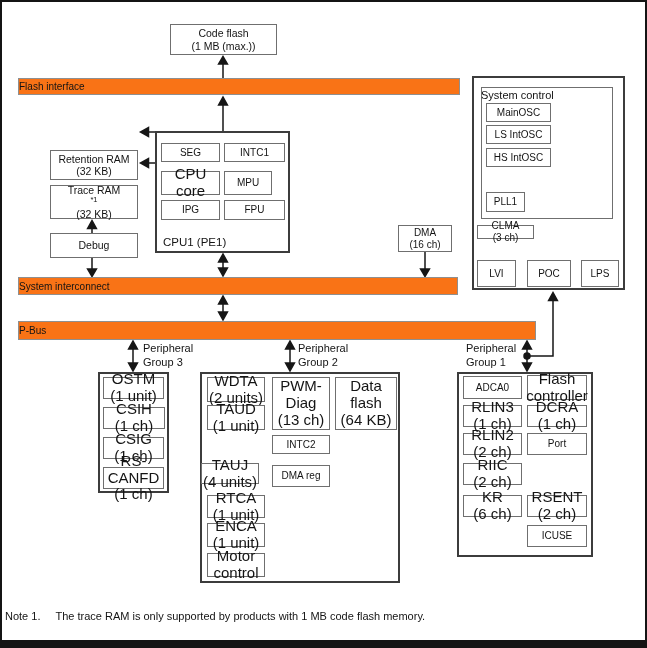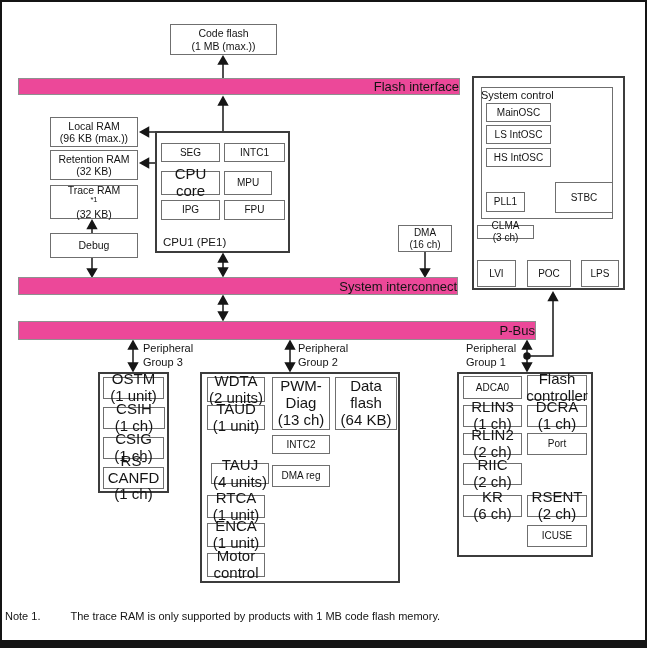--- a/index.html
+++ b/index.html
@@ -3,22 +3,22 @@
 <meta charset="utf-8">
 <style>
   * { box-sizing: border-box; margin: 0; padding: 0; }
   html,body { background:#ffffff; }
   .page {
     position: relative; width: 647px; height: 648px; background: #ffffff;
     font-family: "Liberation Sans", "DejaVu Sans", sans-serif; color: #141414;
     overflow: hidden;
   }
   .bar {
-    position: absolute; background: #ec4899; border: 1px solid #8f8f8f;
-    display: flex; align-items: center; justify-content: flex-end; font-size: 13px;
+    position: absolute; background: #f97316; border: 1px solid #8f8f8f;
+    display: flex; align-items: center; justify-content: flex-start; font-size: 10px;
   }
   .box {
     position: absolute; background: #ffffff; border: 1px solid #6f6f6f;
     display: flex; flex-direction: column; align-items: center; justify-content: center;
     text-align: center; font-size: 10px; line-height: 1.16;
   }
   .box span { display: block; }
   .lg { font-size: 10.5px; }
   .sm { font-size: 15px; line-height: 1.12; }
   .container { position: absolute; background: #ffffff; border: 2px solid #3c3c3c; }
@@ -93,24 +93,20 @@
   </div>
   <div class="bar" style="left:18px;top:321px;width:518px;height:19px">
     <span>P-Bus</span>
   </div>
 
   <div class="box lg" style="left:170px;top:24px;width:107px;height:31px">
     <span>Code flash</span>
     <span>(1 MB (max.))</span>
   </div>
 
-  <div class="box lg" style="left:50px;top:117px;width:88px;height:30px">
-    <span>Local RAM</span>
-    <span>(96 KB (max.))</span>
-  </div>
   <div class="box lg" style="left:50px;top:150px;width:88px;height:30px">
     <span>Retention RAM</span>
     <span>(32 KB)</span>
   </div>
   <div class="box lg" style="left:50px;top:185px;width:88px;height:34px">
     <span><span>Trace RAM</span><sup>*1</sup></span>
     <span>(32 KB)</span>
   </div>
   <div class="box lg" style="left:50px;top:233px;width:88px;height:25px">
     <span>Debug</span>
@@ -151,23 +147,20 @@
   </div>
   <div class="box" style="left:486px;top:125px;width:65px;height:19px">
     <span>LS IntOSC</span>
   </div>
   <div class="box" style="left:486px;top:148px;width:65px;height:19px">
     <span>HS IntOSC</span>
   </div>
   <div class="box" style="left:486px;top:192px;width:39px;height:20px">
     <span>PLL1</span>
   </div>
-  <div class="box" style="left:555px;top:182px;width:58px;height:31px">
-    <span>STBC</span>
-  </div>
   <div class="box" style="left:477px;top:225px;width:57px;height:14px">
     <span>CLMA</span>
     <span>(3 ch)</span>
   </div>
   <div class="box" style="left:477px;top:260px;width:39px;height:27px">
     <span>LVI</span>
   </div>
   <div class="box" style="left:527px;top:260px;width:44px;height:27px">
     <span>POC</span>
   </div>
@@ -208,21 +201,21 @@
 
   <div class="container" style="left:200px;top:372px;width:200px;height:211px"></div>
   <div class="box sm" style="left:207px;top:377px;width:58px;height:25px">
     <span>WDTA</span>
     <span>(2 units)</span>
   </div>
   <div class="box sm" style="left:207px;top:405px;width:58px;height:25px">
     <span>TAUD</span>
     <span>(1 unit)</span>
   </div>
-  <div class="box sm" style="left:211px;top:463px;width:58px;height:21px">
+  <div class="box sm" style="left:201px;top:463px;width:58px;height:21px">
     <span>TAUJ</span>
     <span>(4 units)</span>
   </div>
   <div class="box sm" style="left:207px;top:495px;width:58px;height:23px">
     <span>RTCA</span>
     <span>(1 unit)</span>
   </div>
   <div class="box sm" style="left:207px;top:523px;width:58px;height:24px">
     <span>ENCA</span>
     <span>(1 unit)</span>
@@ -279,18 +272,18 @@
   </div>
   <div class="box sm" style="left:527px;top:495px;width:60px;height:22px">
     <span>RSENT</span>
     <span>(2 ch)</span>
   </div>
   <div class="box" style="left:527px;top:525px;width:60px;height:22px">
     <span>ICUSE</span>
   </div>
 
   <div class="note">
-    <span>Note 1.</span><span style="margin-left:30px">The trace RAM is only supported by products with 1 MB code flash memory.</span>
+    <span>Note 1.</span><span style="margin-left:15px">The trace RAM is only supported by products with 1 MB code flash memory.</span>
   </div>
 
   <div class="band"></div>
   <div class="frame"></div>
 </div>
 
 </body></html>

